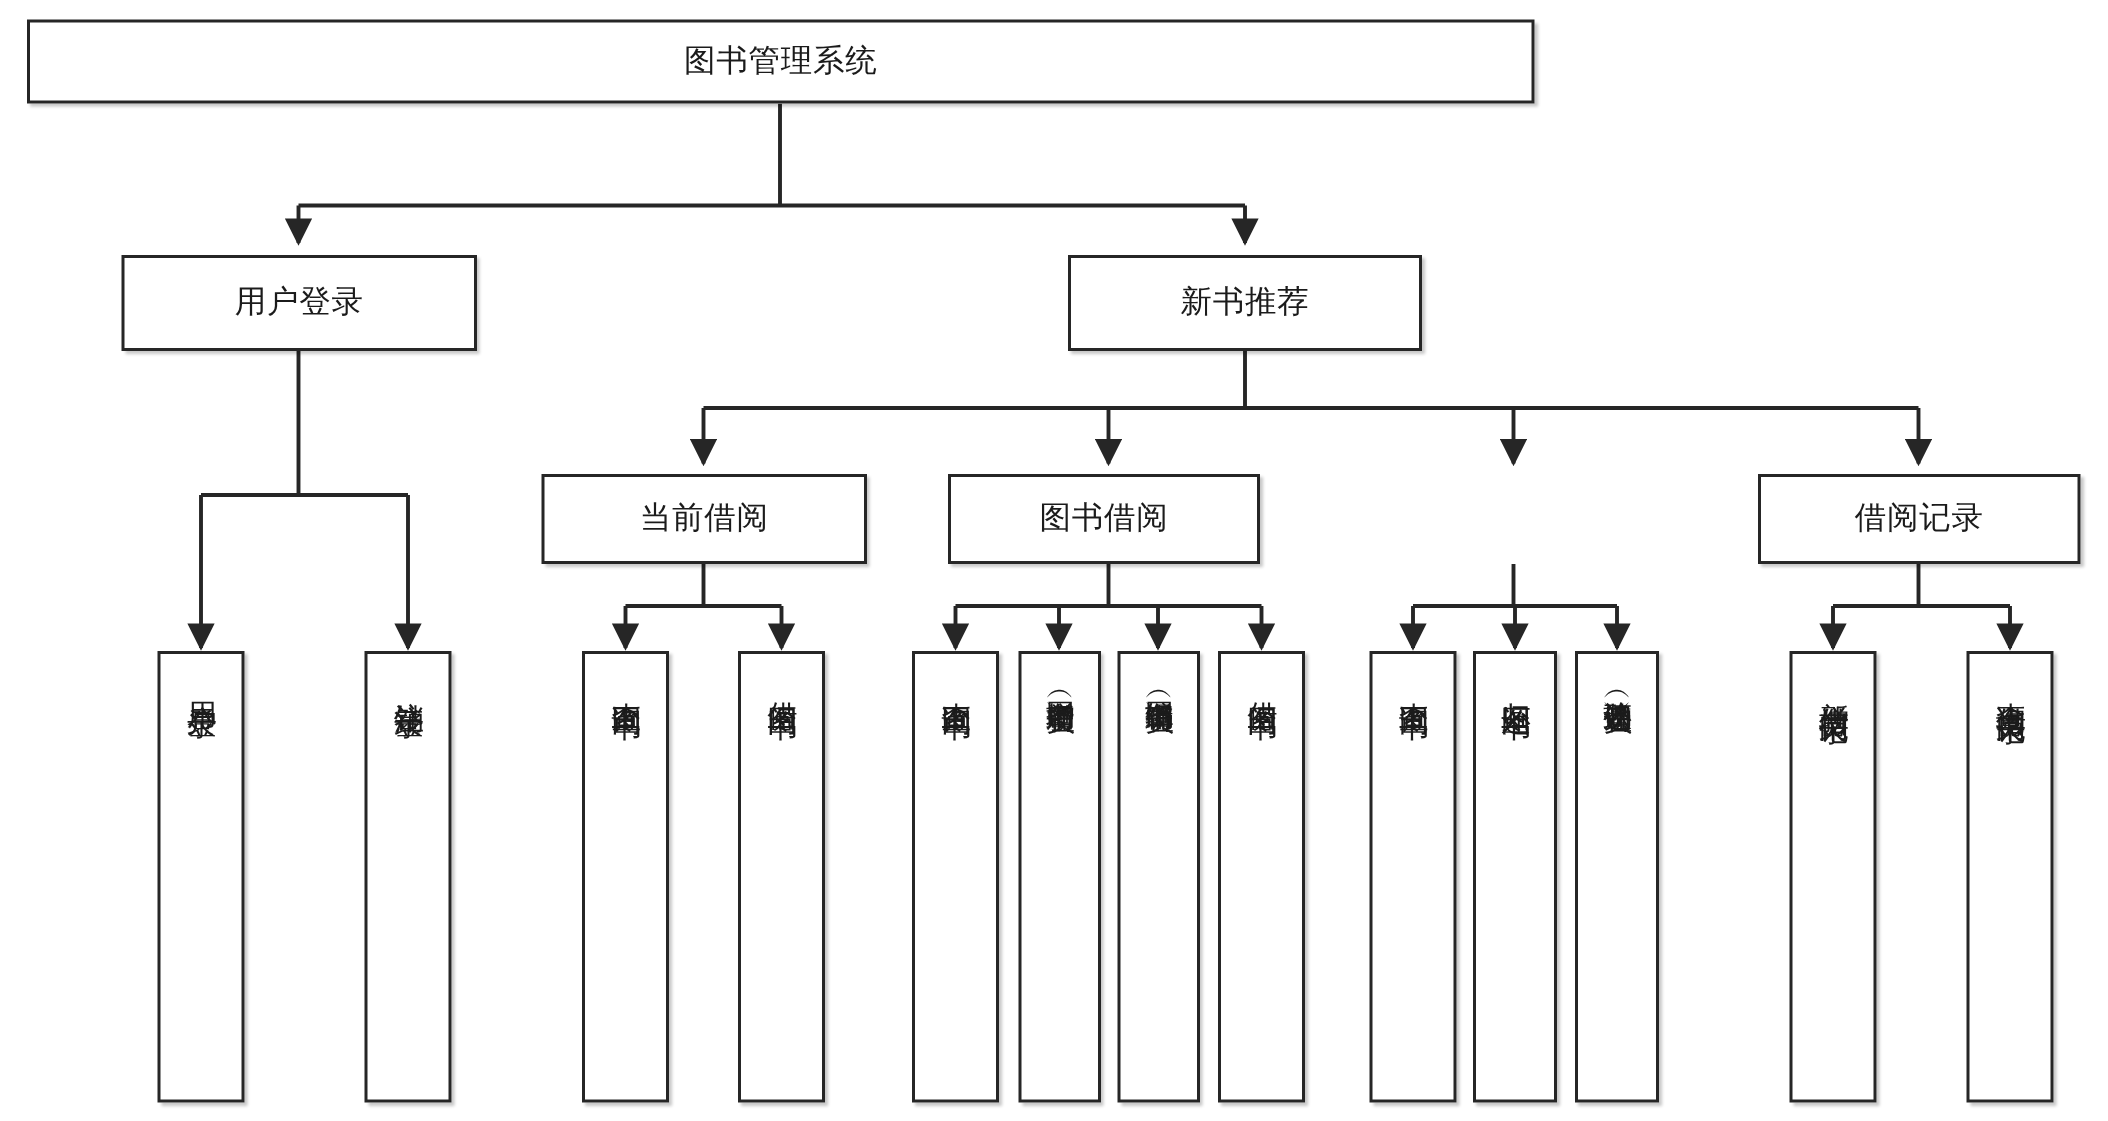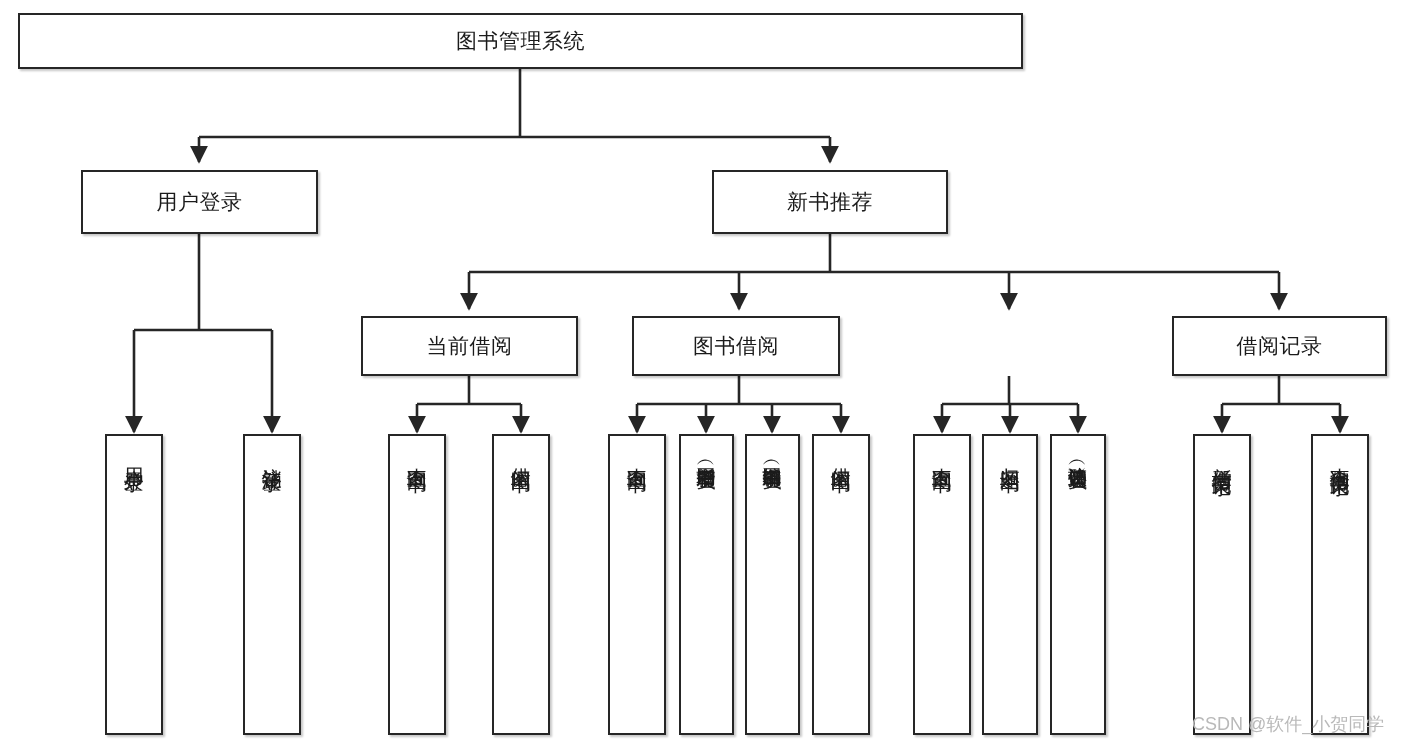--- a/index.html
+++ b/index.html
@@ -184,15 +184,14 @@
     <span class="lbl">确认归还（管理员）</span>
   </div>
 
   <div class="node vert" style="left:1193px; top:434px; width:58px; height:301px;">
     <span class="lbl">新增借阅记录</span>
   </div>
   <div class="node vert" style="left:1311px; top:434px; width:58px; height:301px;">
     <span class="lbl">查询借阅记录</span>
   </div>
 
-  <div class="watermark">CSDN @软件_小贺同学</div>
 
 </div>
 
 </body></html>

